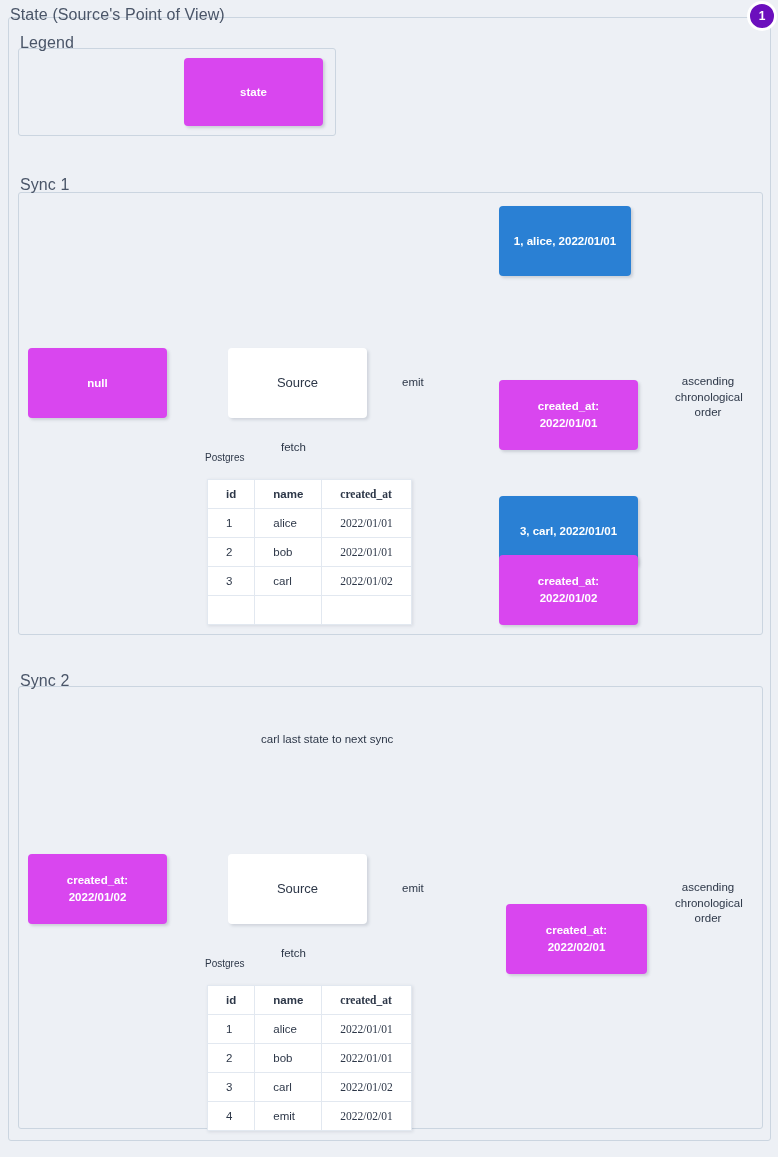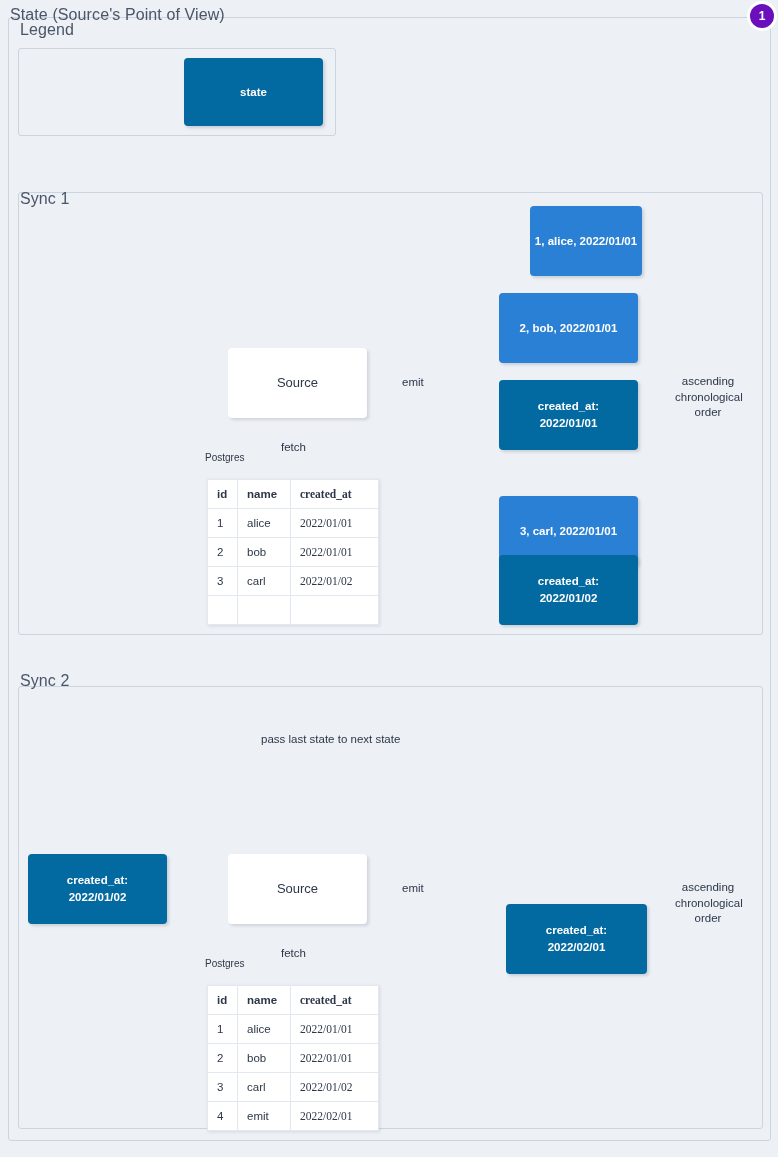--- a/index.html
+++ b/index.html
@@ -30,61 +30,61 @@
     letter-spacing: .1px;
     white-space: nowrap;
   }
 
   
   #outer-panel { left: 8px; top: 17px; width: 763px; height: 1124px; }
   #outer-label { left: 10px; top: 6px; }
 
   
   #legend-panel { left: 18px; top: 48px; width: 318px; height: 88px; }
-  #legend-label { left: 20px; top: 21px; }
+  #legend-label { left: 20px; top: 34px; }
 
   
   #sync1-panel { left: 18px; top: 192px; width: 745px; height: 443px; }
-  #sync1-label { left: 20px; top: 190px; }
+  #sync1-label { left: 20px; top: 176px; }
   #sync2-panel { left: 18px; top: 686px; width: 745px; height: 443px; }
   #sync2-label { left: 20px; top: 672px; }
 
   
   .node {
     position: absolute;
     border-radius: 4px;
     display: flex;
     align-items: center;
     justify-content: center;
     text-align: center;
     font-size: 11.5px;
     font-weight: bold;
     line-height: 1.45;
     color: #ffffff;
     box-shadow: 2px 2px 3px rgba(80,90,110,.22);
     white-space: pre-line;
   }
   .node.record { background: #2a80d4; }
-  .node.state  { background: #0369a1; }
+  .node.state  { background: #d946ef; }
   .node.plain  {
     background: #ffffff;
     color: #2d3748;
     font-weight: normal;
     font-size: 13px;
     box-shadow: 2px 2px 3px rgba(80,90,110,.18);
   }
 
   
   #legend-record { left: 27px; top: 58px;  width: 139px; height: 68px; }
   #legend-state  { left: 184px; top: 58px; width: 139px; height: 68px; }
 
   
   #s1-state-in { left: 28px;  top: 348px; width: 139px; height: 70px; }
   #s1-source   { left: 228px; top: 348px; width: 139px; height: 70px; }
-  #s1-rec-1    { left: 499px; top: 206px; width: 112px; height: 70px; margin-left: 31px; }
+  #s1-rec-1    { left: 499px; top: 206px; width: 132px; height: 70px; }
   #s1-rec-2    { left: 499px; top: 293px; width: 139px; height: 70px; }
   #s1-st-1     { left: 499px; top: 380px; width: 139px; height: 70px; }
   #s1-rec-3    { left: 499px; top: 467px; width: 139px; height: 70px; margin-top: 29px; }
   #s1-st-2     { left: 499px; top: 555px; width: 139px; height: 70px; }
 
   
   #s2-state-in { left: 28px;  top: 854px; width: 139px; height: 70px; }
   #s2-source   { left: 228px; top: 854px; width: 139px; height: 70px; }
   #s2-rec-4    { left: 506px; top: 816px; width: 141px; height: 70px; }
   #s2-st-1     { left: 506px; top: 904px; width: 141px; height: 70px; }
@@ -131,21 +131,21 @@
     position: absolute;
     border-collapse: collapse;
     background: #ffffff;
     font-size: 11.5px;
     color: #2d3748;
     box-shadow: 1px 1px 3px rgba(80,90,110,.15);
   }
   .db-table td, .db-table th {
     border: 1px solid #e2e8f0;
     height: 29px;
-    padding: 0 9px;
+    padding: 0 18px;
     text-align: left;
     font-weight: normal;
     background: #ffffff;
   }
   .db-table th { font-weight: bold; }
   .db-table td.c-id, .db-table th.c-id { width: 30px; }
   .db-table td.c-name, .db-table th.c-name { width: 53px; }
   .db-table td.c-date, .db-table th.c-date { width: 88px; font-family: Liberation Serif, serif; }
   .db-table tr.empty td { height: 29px; }
 
@@ -215,20 +215,21 @@
   <div class="panel" id="outer-panel"></div>
   <div class="panel-label" id="outer-label">State (Source's Point of View)</div>
 
   <div class="panel" id="legend-panel"></div>
   <div class="panel-label" id="legend-label">Legend</div>
   <div class="node state" id="legend-state">state</div>
 
   <div class="panel" id="sync1-panel"></div>
   <div class="panel-label" id="sync1-label">Sync 1</div>
 
+  <div class="node state" id="s1-state-in">null</div>
   <div class="node plain" id="s1-source">Source</div>
 
   <div class="sublabel" id="s1-pg-label">Postgres</div>
   <div class="arrow-caption" id="s1-fetch">fetch</div>
   <div class="arrow-caption" id="s1-emit">emit</div>
   <div class="order-caption" id="s1-order">ascending
 chronological
 order</div>
 
   <table class="db-table" id="s1-table">
@@ -257,31 +258,30 @@
       </tr>
       <tr class="empty">
         <td class="c-id"></td>
         <td class="c-name"></td>
         <td class="c-date"></td>
       </tr>
     </tbody>
   </table>
 
   <div class="node record" id="s1-rec-1">1, alice, 2022/01/01</div>
-  <div class="node record" id="s1-rec-2">2, bob, 2022/01/01</div>
   <div class="node state" id="s1-st-1">created_at:
 2022/01/01</div>
   <div class="node record" id="s1-rec-3">3, carl, 2022/01/01</div>
   <div class="node state" id="s1-st-2">created_at:
 2022/01/02</div>
 
   <div class="panel" id="sync2-panel"></div>
   <div class="panel-label" id="sync2-label">Sync 2</div>
 
-  <div class="arrow-caption" id="pass-caption">pass last state to next state</div>
+  <div class="arrow-caption" id="pass-caption">carl last state to next sync</div>
 
   <div class="node state" id="s2-state-in">created_at:
 2022/01/02</div>
   <div class="node plain" id="s2-source">Source</div>
 
   <div class="sublabel" id="s2-pg-label">Postgres</div>
   <div class="arrow-caption" id="s2-fetch">fetch</div>
   <div class="arrow-caption" id="s2-emit">emit</div>
   <div class="order-caption" id="s2-order">ascending
 chronological

